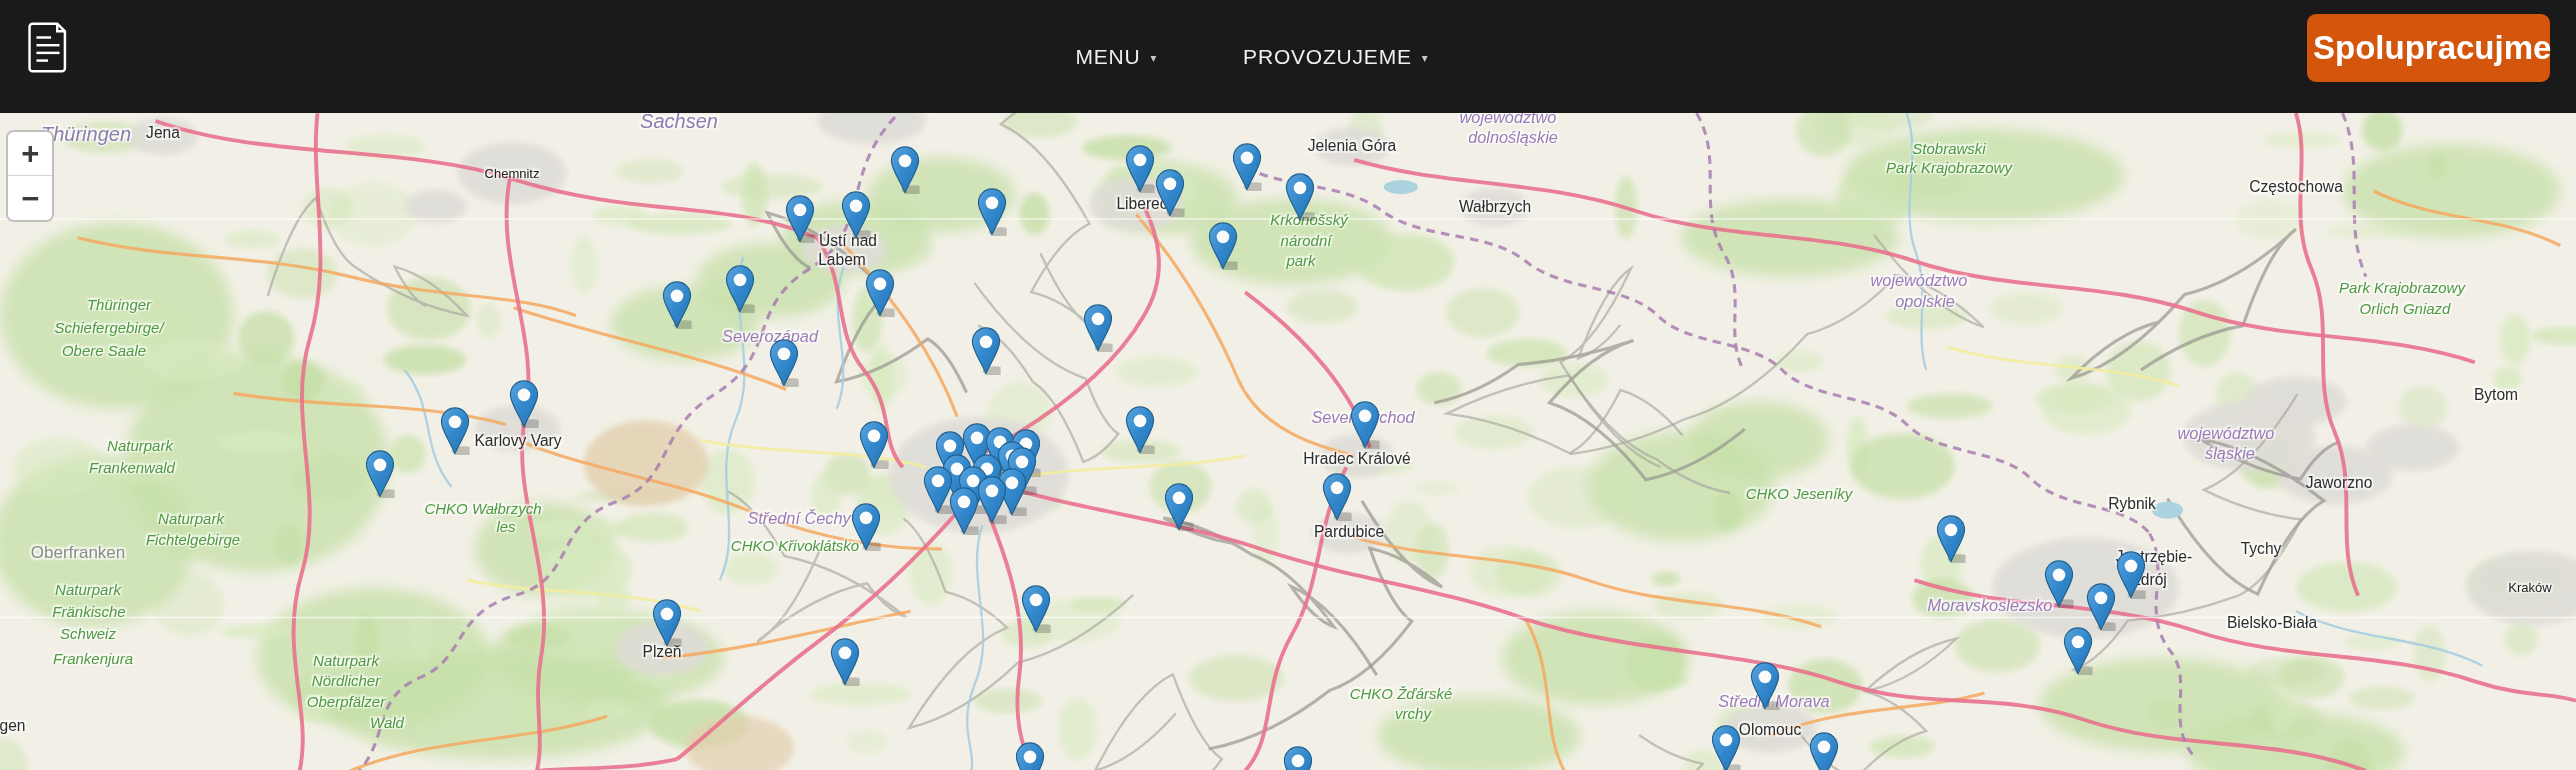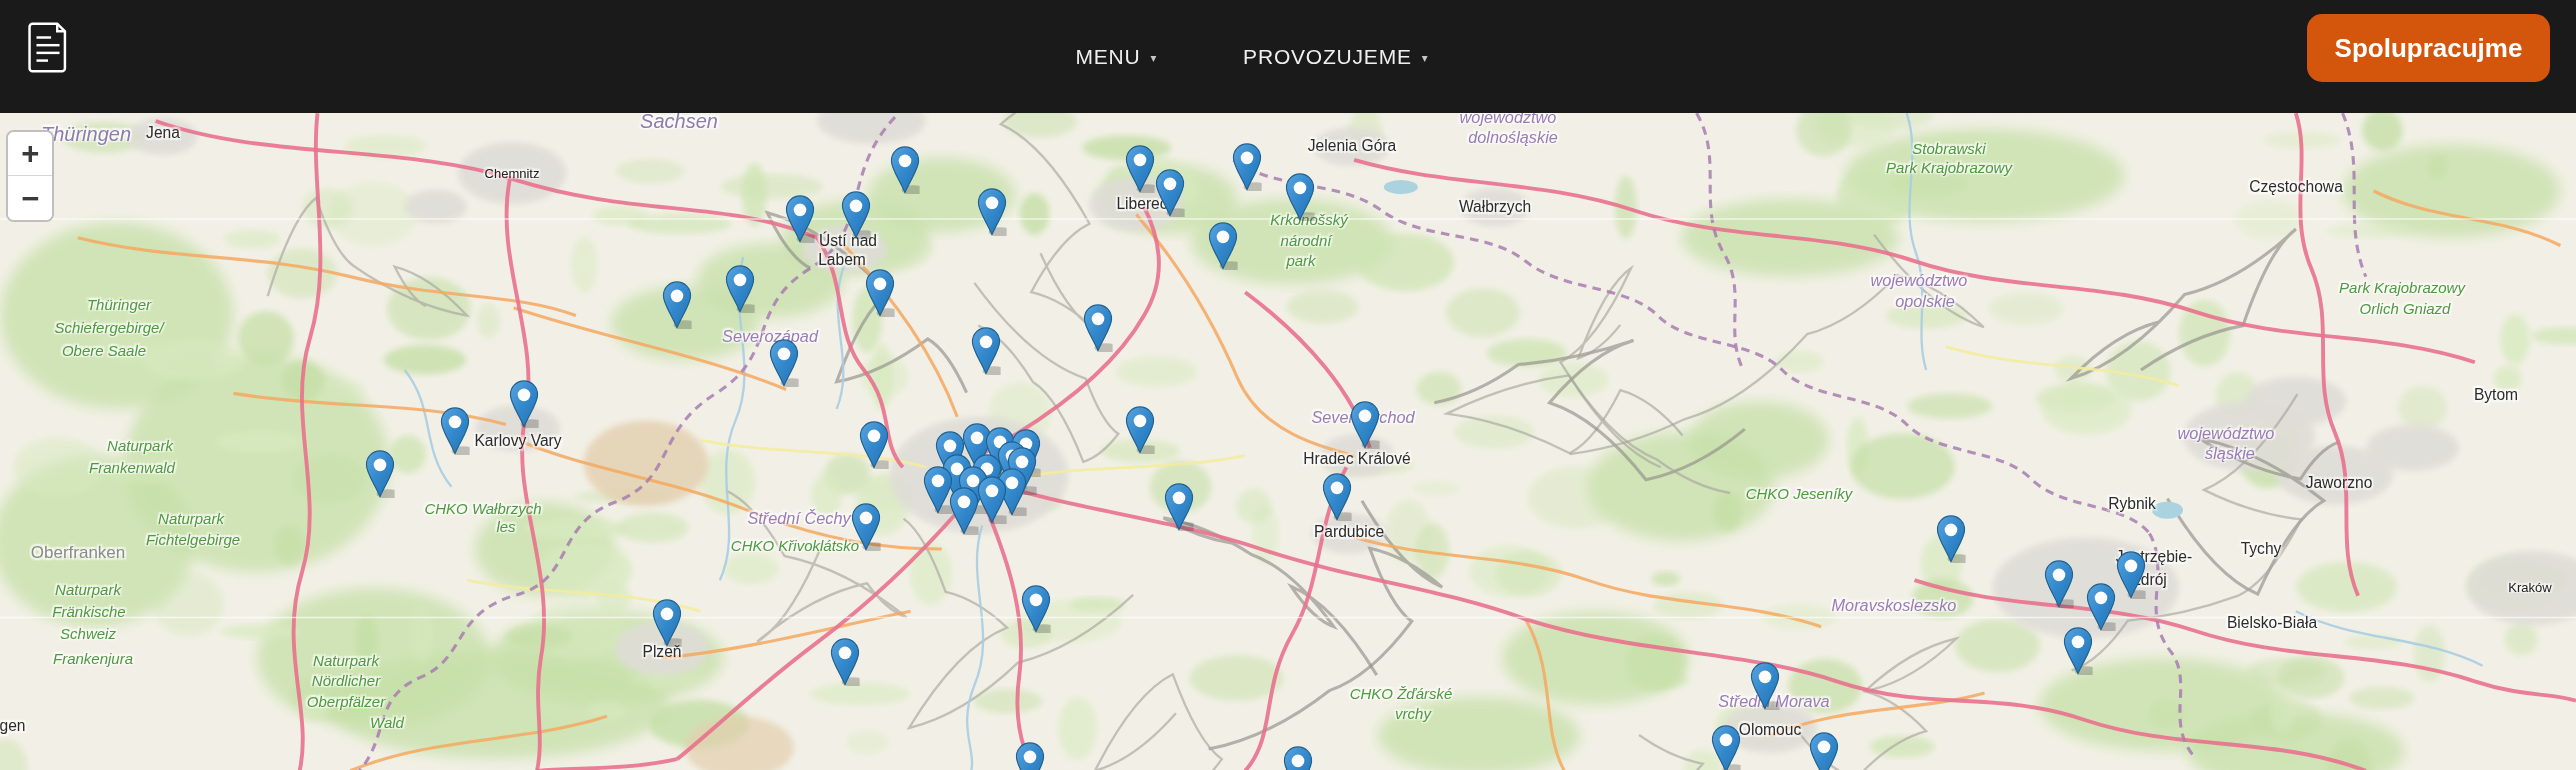--- a/index.html
+++ b/index.html
@@ -10,21 +10,21 @@
   .brand{position:absolute;left:28px;top:17px;display:flex;align-items:flex-start;gap:14px;}
   .brand-icon{width:40px;height:51px;margin-top:4.7px;}
   .brand-text{display:flex;flex-direction:column;align-items:flex-end;}
   .brand-title{color:#fff;font-size:37px;letter-spacing:-0.8px;line-height:1.05;font-weight:400;}
   .brand-sub{color:#fff;font-size:15px;letter-spacing:3.1px;margin-top:1.6px;font-weight:400;}
   .nav{position:absolute;left:48.6%;top:0;height:113px;transform:translateX(-50%);
        display:flex;align-items:center;gap:86px;}
   .nav-item{display:flex;align-items:center;color:#efefef;font-size:21px;letter-spacing:0.8px;cursor:pointer;}
   .caret{color:#c6c6c6;font-size:11.7px;margin-left:10px;margin-top:3.1px;}
   .cta{position:absolute;right:26px;top:14px;width:243px;height:68px;background:#d4560d;
-       border:none;border-radius:15px;color:#fff;font-size:26px;font-weight:bold;
+       border:none;border-radius:9px;color:#fff;font-size:33px;font-weight:bold;
        font-family:"Liberation Sans",sans-serif;cursor:pointer;}
   
   .map{position:absolute;left:0;top:113px;width:2576px;height:658px;overflow:hidden;cursor:grab;}
   .map svg.deco{position:absolute;left:0;top:0;}
   .lbl{position:absolute;transform:translate(-50%,-50%);white-space:nowrap;z-index:5;
        text-shadow:-1.6px -1.6px 1.6px rgba(255,255,255,.85), 1.6px -1.6px 1.6px rgba(255,255,255,.85),
                    -1.6px 1.6px 1.6px rgba(255,255,255,.85), 1.6px 1.6px 1.6px rgba(255,255,255,.85);}
   .lbl.city   {font-size:15.6px;color:#2d2d2d;}
   .lbl.city-lg{font-size:13px;color:#222;}
   .lbl.land   {font-size:20px;font-style:italic;color:#8e7cae;}
@@ -375,21 +375,21 @@
         <div class="lbl region" style="left: 1919px; top: 167px;">województwo</div>
         <div class="lbl region" style="left: 1925px; top: 188px;">opolskie</div>
         <div class="lbl city" style="left: 2496px; top: 282px;">Bytom</div>
         <div class="lbl region" style="left: 2226px; top: 320px;">województwo</div>
         <div class="lbl region" style="left: 2230px; top: 340px;">śląskie</div>
         <div class="lbl city" style="left: 2339px; top: 370px;">Jaworzno</div>
         <div class="lbl city" style="left: 2261px; top: 436px;">Tychy</div>
         <div class="lbl city" style="left: 2132px; top: 391px;">Rybnik</div>
         <div class="lbl city-lg" style="left: 2530px; top: 474px;">Kraków</div>
         <div class="lbl city" style="left: 2272px; top: 510px;">Bielsko-Biała</div>
-        <div class="lbl region" style="left: 1894px; top: 492px;">Moravskoslezsko</div>
+        <div class="lbl region" style="left: 1990px; top: 492px;">Moravskoslezsko</div>
         <div class="lbl city" style="left: 2154px; top: 444px;">Jastrzębie-</div>
         <div class="lbl city" style="left: 2149px; top: 467px;">Zdrój</div>
         <div class="lbl park" style="left: 1799px; top: 380px;">CHKO Jeseníky</div>
         <div class="lbl city" style="left: 1357px; top: 346px;">Hradec Králové</div>
         <div class="lbl city" style="left: 1349px; top: 419px;">Pardubice</div>
         <div class="lbl region" style="left: 1363px; top: 304px;">Severovýchod</div>
         <div class="lbl region" style="left: 770px; top: 223px;">Severozápad</div>
         <div class="lbl region" style="left: 799px; top: 405px;">Střední Čechy</div>
         <div class="lbl park" style="left: 795px; top: 432px;">CHKO Křivoklátsko</div>
         <div class="lbl city" style="left: 518px; top: 328px;">Karlovy Vary</div>

